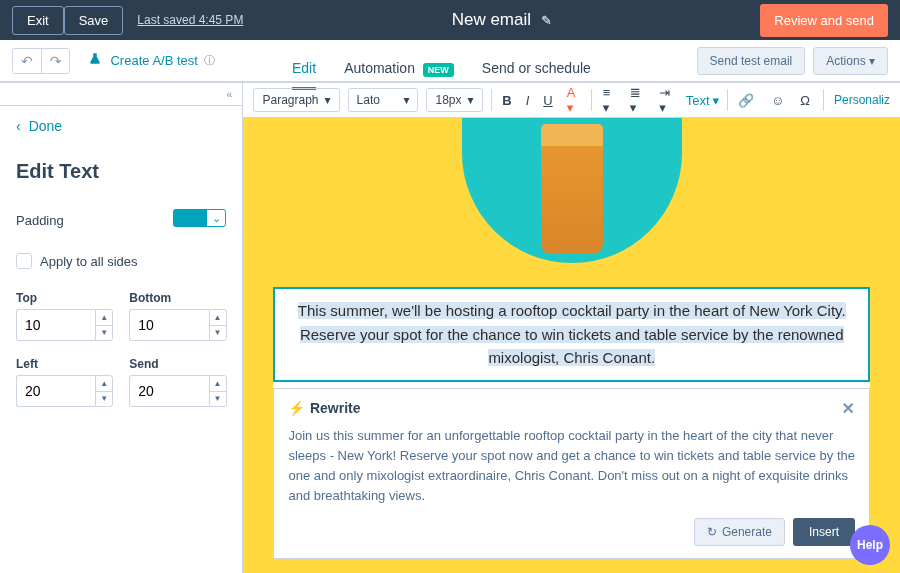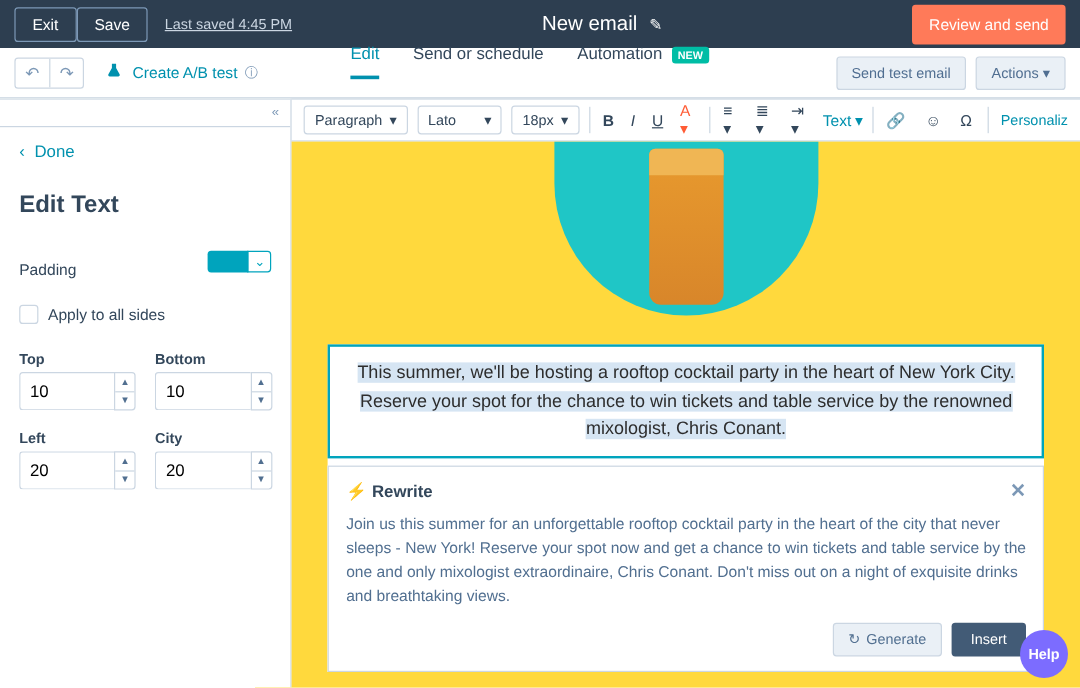--- a/index.html
+++ b/index.html
@@ -17,35 +17,35 @@
 
 .menubar { height: 42px; border-bottom: 1px solid #cbd6e2; display: flex; align-items: center; padding: 0 12px; justify-content: space-between; background: #fff; }
 .menubar-left { display: flex; align-items: center; gap: 18px; }
 .undo-redo { display: flex; border: 1px solid #cbd6e2; border-radius: 3px; overflow: hidden; }
 .undo-redo span { padding: 4px 8px; cursor: pointer; color: #7c98b6; font-size: 14px; border-right: 1px solid #cbd6e2; }
 .undo-redo span:last-child { border-right: none; }
 .ab-test { color: #0091ae; font-size: 13px; font-weight: 500; display: flex; align-items: center; gap: 6px; cursor: pointer; }
 .ab-icon { width: 16px; display: inline-block; }
 .info-icon { color: #7c98b6; font-size: 11px; }
 
-.tabs { display: flex; align-items: center; gap: 28px; position: absolute; left: 292px; top: 24px; height: 42px; }
+.tabs { display: flex; align-items: center; gap: 28px; position: absolute; left: 292px; top: 48px; height: 42px; }
 .tab { color: #33475b; font-size: 14px; font-weight: 500; padding: 11px 0; cursor: pointer; border-bottom: 3px solid transparent; }
 .tab.active { color: #0091ae; border-bottom-color: #0091ae; }
 .badge-new { background: #00bda5; color: #fff; font-size: 9px; font-weight: 700; padding: 2px 5px; border-radius: 3px; margin-left: 4px; }
 
 .menubar-right { display: flex; gap: 8px; }
 .light-btn { background: #eaf0f6; color: #506e91; border: 1px solid #cbd6e2; font-size: 12px; padding: 6px 12px; border-radius: 3px; cursor: pointer; }
 
 
 .workspace { display: flex; height: 491px; position: relative; }
 .sidebar { width: 295px; border-right: 1px solid #cbd6e2; padding: 0; overflow: hidden; }
 .sidebar-collapse { height: 24px; border-bottom: 1px solid #cbd6e2; border-top: 1px solid #cbd6e2; display: flex; align-items: center; justify-content: flex-end; padding-right: 10px; color: #7c98b6; font-size: 11px; cursor: pointer; }
 .done-row { padding: 12px 16px; display: flex; align-items: center; gap: 8px; color: #0091ae; font-size: 14px; font-weight: 500; cursor: pointer; }
 .section-title { font-size: 20px; font-weight: 600; color: #33475b; padding: 14px 16px 18px; }
-.field-row { display: flex; align-items: flex-end; justify-content: space-between; padding: 8px 16px; }
+.field-row { display: flex; align-items: center; justify-content: space-between; padding: 8px 16px; }
 .field-label { font-size: 13px; color: #33475b; }
 .toggle { width: 34px; height: 18px; background: #00a4bd; border-radius: 3px 0 0 3px; position: relative; display: inline-block; }
 .toggle-box { width: 20px; height: 18px; border: 1px solid #00a4bd; border-radius: 0 3px 3px 0; display: inline-flex; align-items: center; justify-content: center; color: #00a4bd; font-size: 11px; margin-left: -1px; vertical-align: top; cursor: pointer; }
 .checkbox-row { display: flex; align-items: center; gap: 8px; padding: 14px 16px; }
 .checkbox { width: 16px; height: 16px; border: 1px solid #cbd6e2; border-radius: 3px; cursor: pointer; }
 .padding-grid { display: flex; gap: 16px; padding: 8px 16px; }
 .pcol { flex: 1; }
 .plabel { font-size: 12px; font-weight: 600; color: #33475b; margin-bottom: 4px; display: block; }
 .num-input { display: flex; border-radius: 10px; }
 .num-input input { flex: 1; border: 1px solid #cbd6e2; border-right: none; padding: 7px 8px; font-size: 14px; min-width: 0; width: 100%; border-radius: 3px 0 0 3px; }
@@ -116,25 +116,25 @@
       <span class="info-icon">ⓘ</span>
     </div>
   </div>
   <div class="menubar-right">
     <button class="light-btn">Send test email</button>
     <button class="light-btn"><span>Actions</span> ▾</button>
   </div>
 </div>
 <div class="tabs">
   <div class="tab active">Edit</div>
-  <div class="tab">Send or schedule</div>
   <div class="tab">
     <span>Automation</span>
     <span class="badge-new">NEW</span>
   </div>
+  <div class="tab">Send or schedule</div>
 </div>
 
 <div class="workspace">
 
   <div class="sidebar">
     <div class="sidebar-collapse">«</div>
     <div class="done-row">
       <span>‹</span>
       <span>Done</span>
     </div>
@@ -176,21 +176,21 @@
         <span class="plabel">Left</span>
         <div class="num-input">
           <input value="20" style="">
           <div class="stepper">
               <span>▲</span>
               <span>▼</span>
             </div>
         </div>
       </div>
       <div class="pcol">
-        <span class="plabel">City</span>
+        <span class="plabel">Send</span>
         <div class="num-input">
           <input value="20" style="">
           <div class="stepper">
               <span>▲</span>
               <span>▼</span>
             </div>
         </div>
       </div>
     </div>
   </div>

